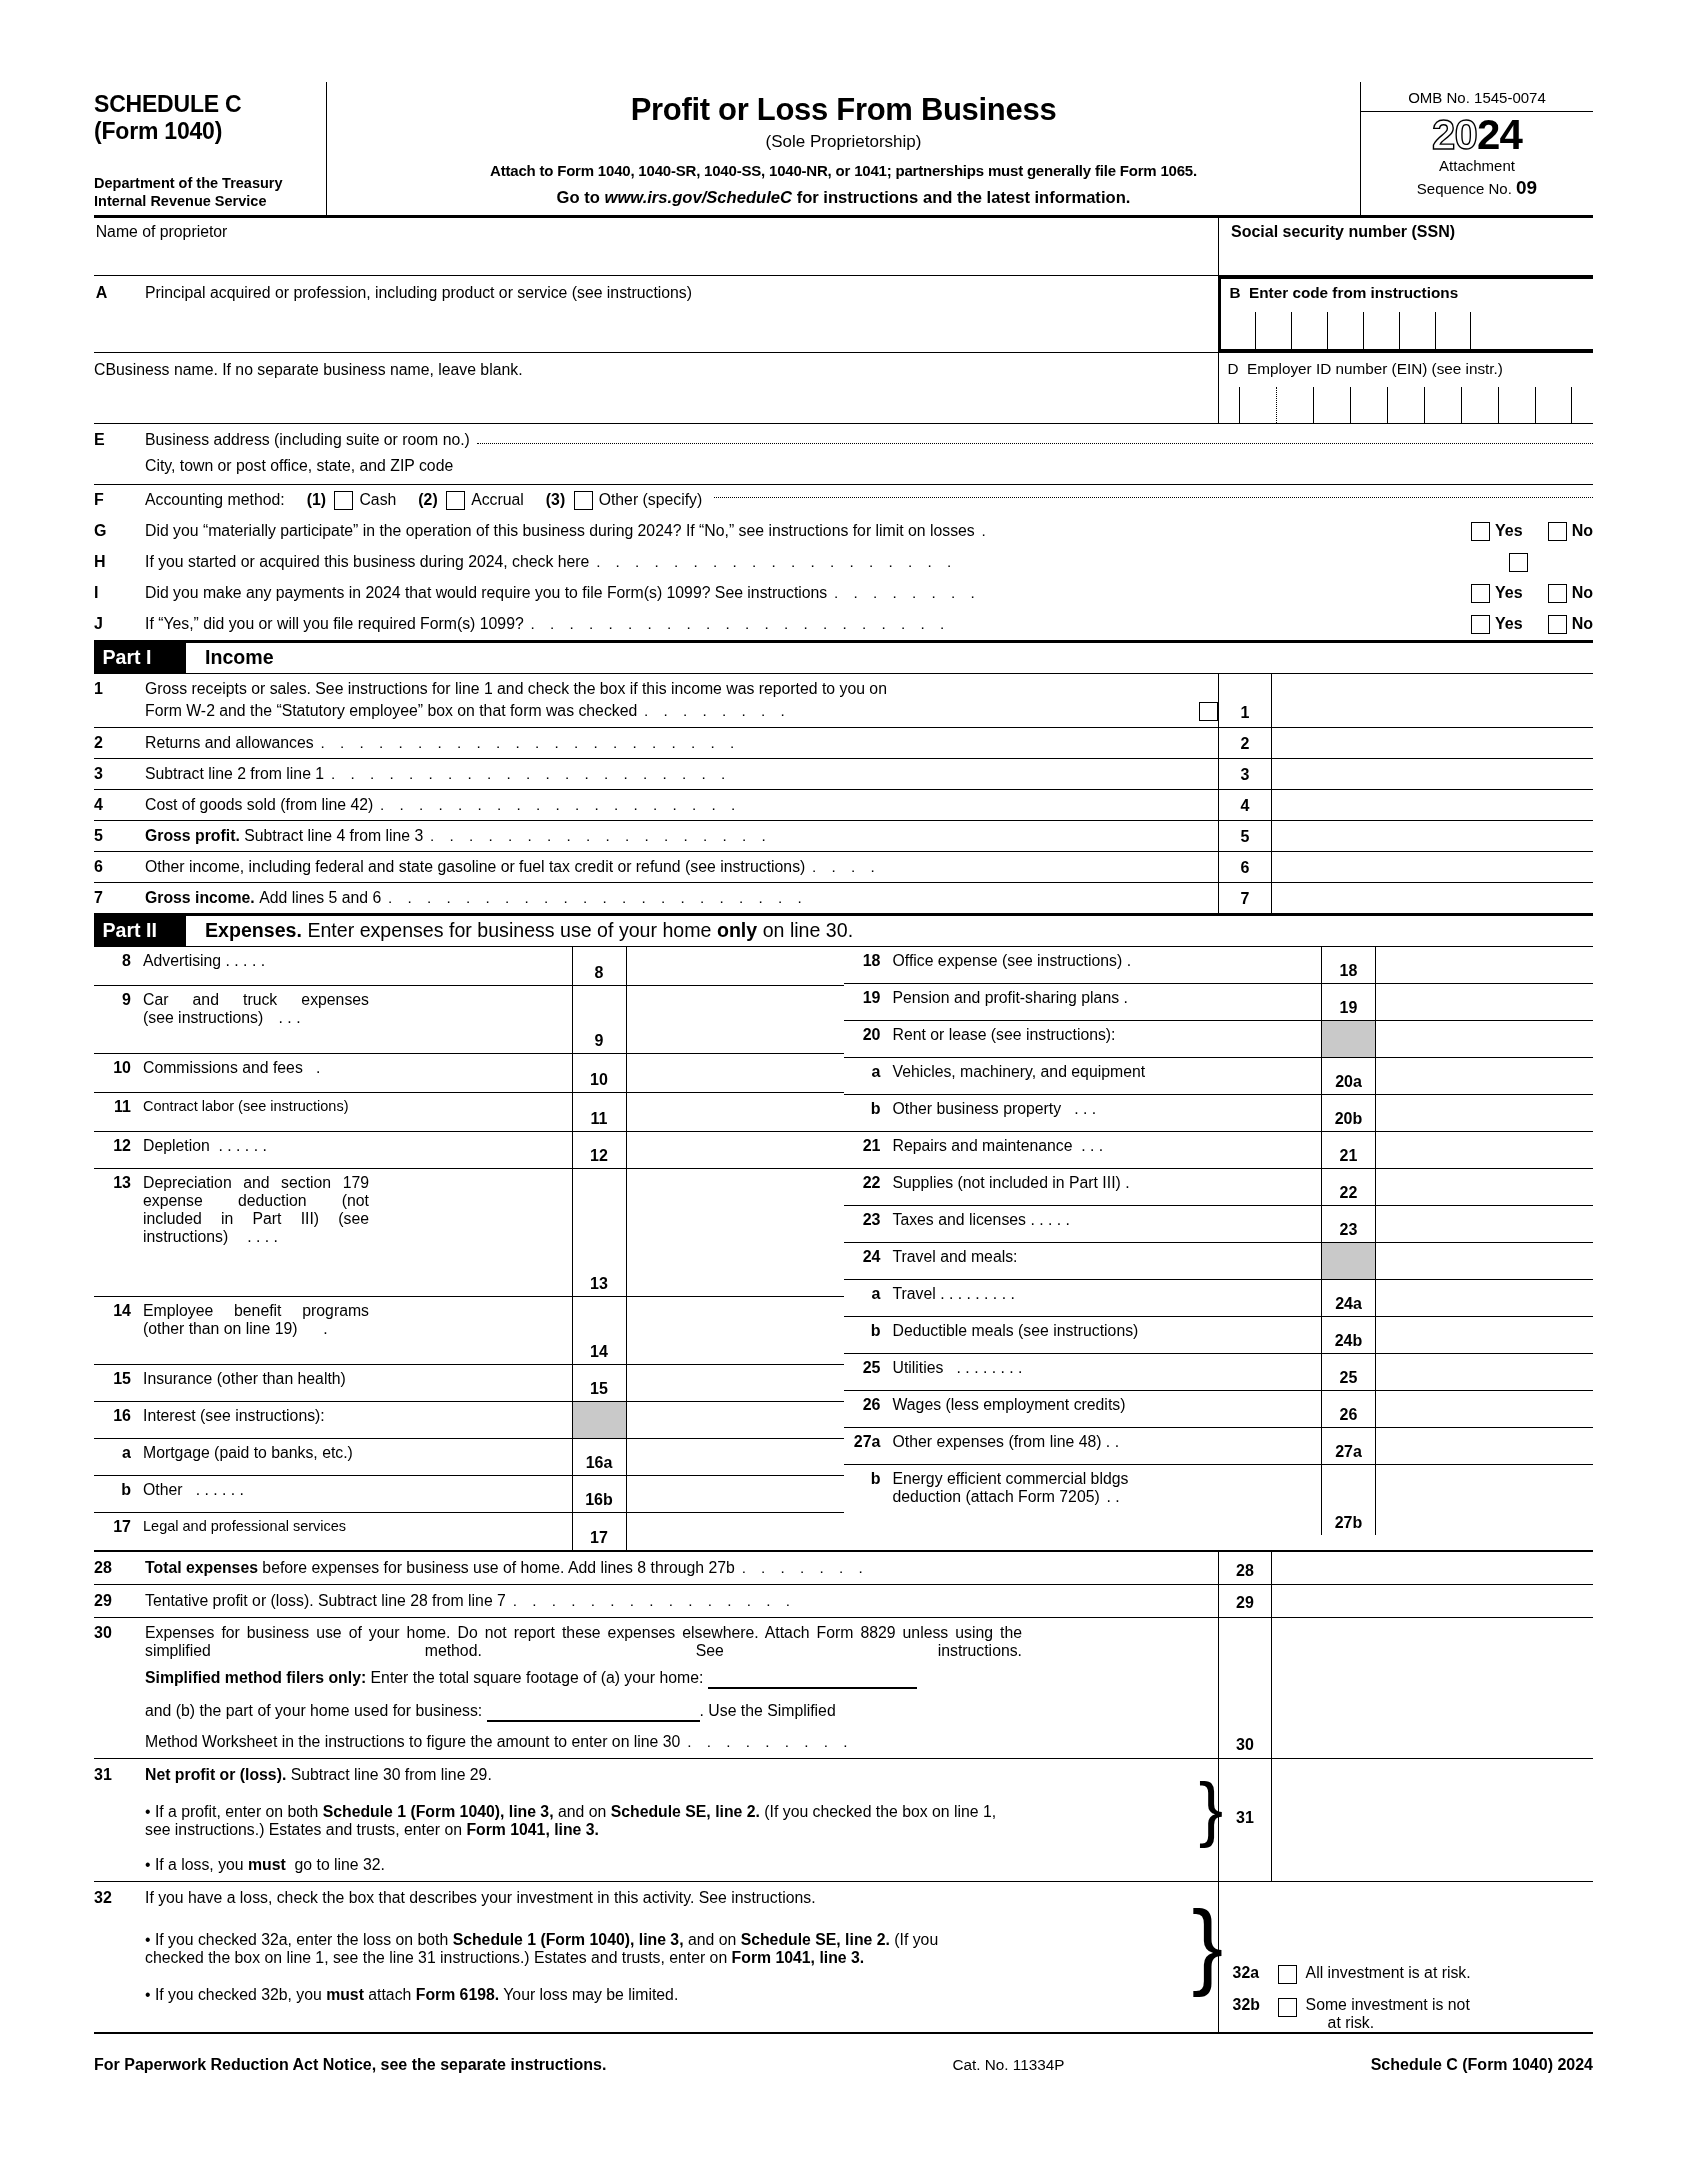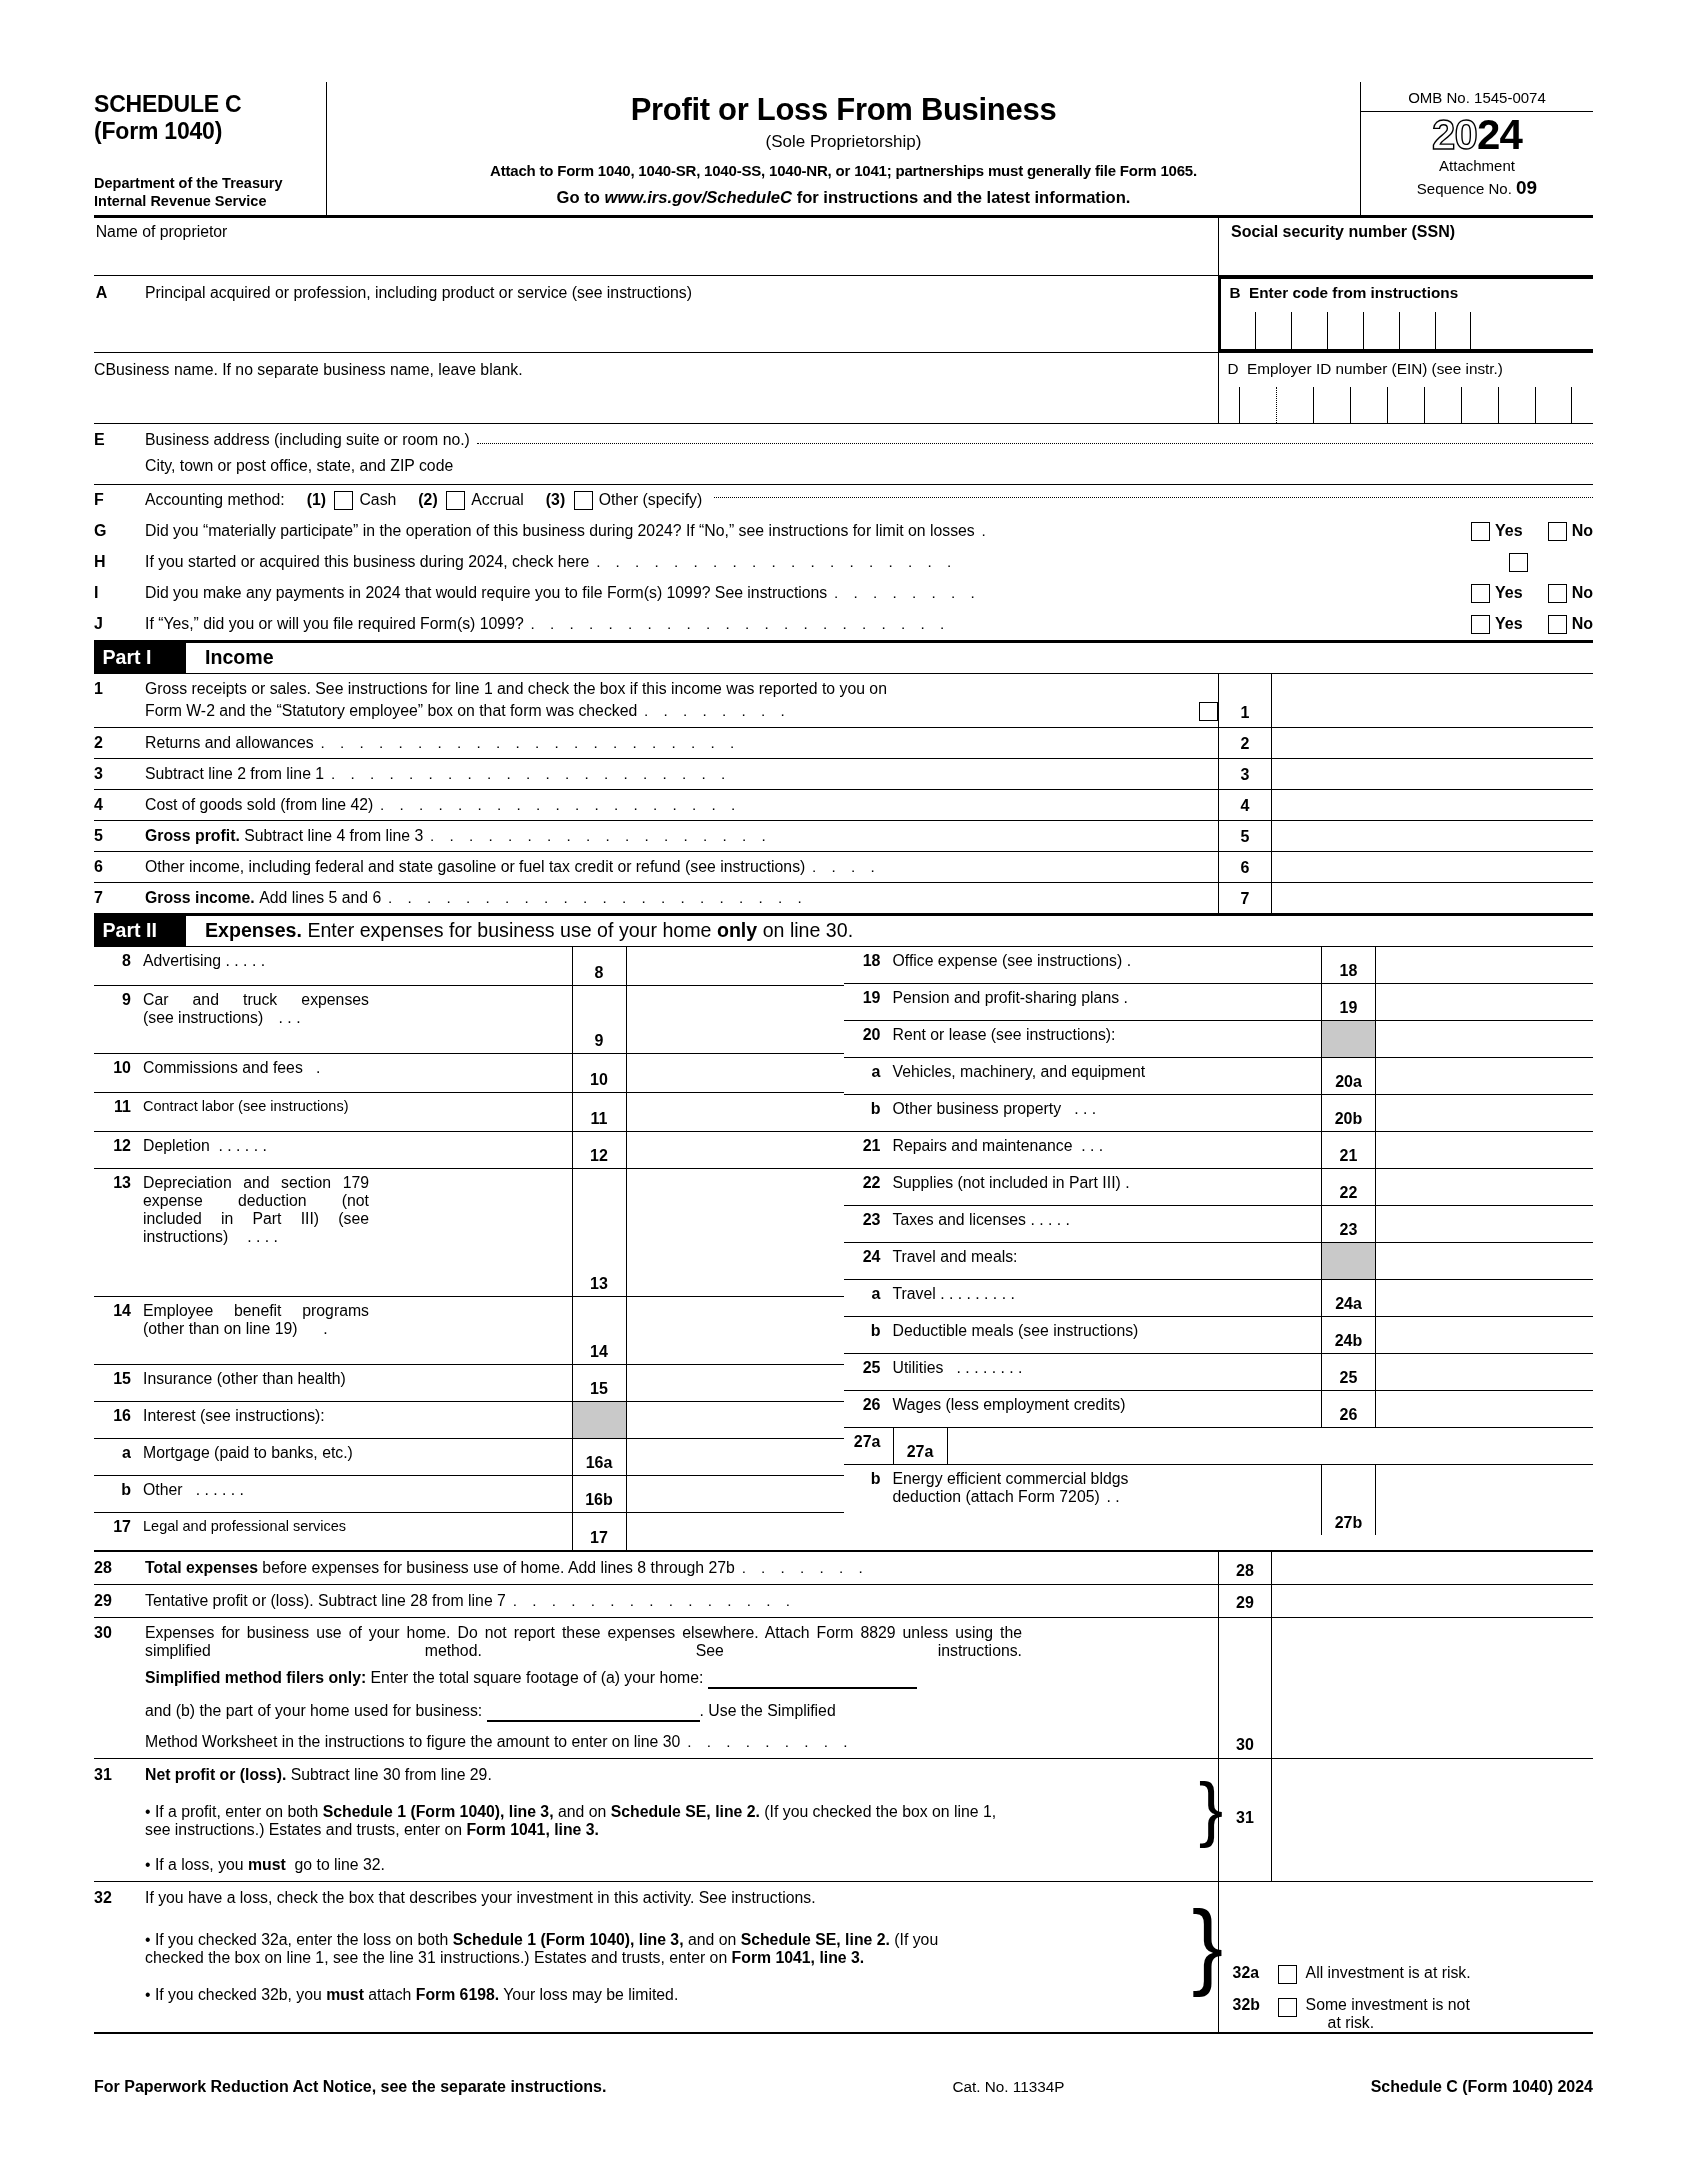--- a/index.html
+++ b/index.html
@@ -107,21 +107,21 @@
   .justify { text-align:justify; text-align-last:justify; }
 
   
   .bl { display:flex; }
   .bl .num { width:51px; font-weight:bold; font-size:16px; padding-top:6.8px; }
   .bl .txt { flex:1; font-size:15.8px; padding-top:6.8px; padding-bottom:6.8px; }
   .bl .nbox { width:53px; border-left:1.7px solid #000; font-weight:bold; font-size:16px;
               display:flex; align-items:flex-end; justify-content:center; padding-bottom:4.3px; }
   .bl .abox { width:322px; border-left:1.7px solid #000; }
 
-  .footer { display:flex; font-size:16px; padding-top:12px;margin-top:32px; }
+  .footer { display:flex; font-size:16px; padding-top:22px; }
   .footer .l { font-weight:bold; width:48%; }
   .footer .c { flex:1; text-align:center; font-weight:normal; font-size:15.3px;}
   .footer .r { font-weight:bold; text-align:right; width:26%; }
 
   .brace { font-size:73px; line-height:0.55; font-weight:300; }
   .ul { display:inline-block; border-bottom:2.6px solid #000; }
 </style>
 </head>
 <body>
 
@@ -565,20 +565,21 @@
 
       <div class="p2row thin-bot" style="height:37px">
         <div class="num">26</div>
         <div class="lbl">Wages (less employment credits)</div>
         <div class="code">26</div>
         <div class="amt"></div>
       </div>
 
       <div class="p2row thin-bot" style="height:37px">
         <div class="num">27a</div>
+        <div class="lbl"><span>Other expenses (from line 48)</span> <span>.   .</span></div>
         <div class="code">27a</div>
         <div class="amt"></div>
       </div>
 
       <div class="p2row" style="height:70px">
         <div class="num">b</div>
         <div class="lbl">
           <div>Energy efficient commercial bldgs</div>
           <div style="display:flex">
                 <span>deduction (attach Form 7205)</span>

